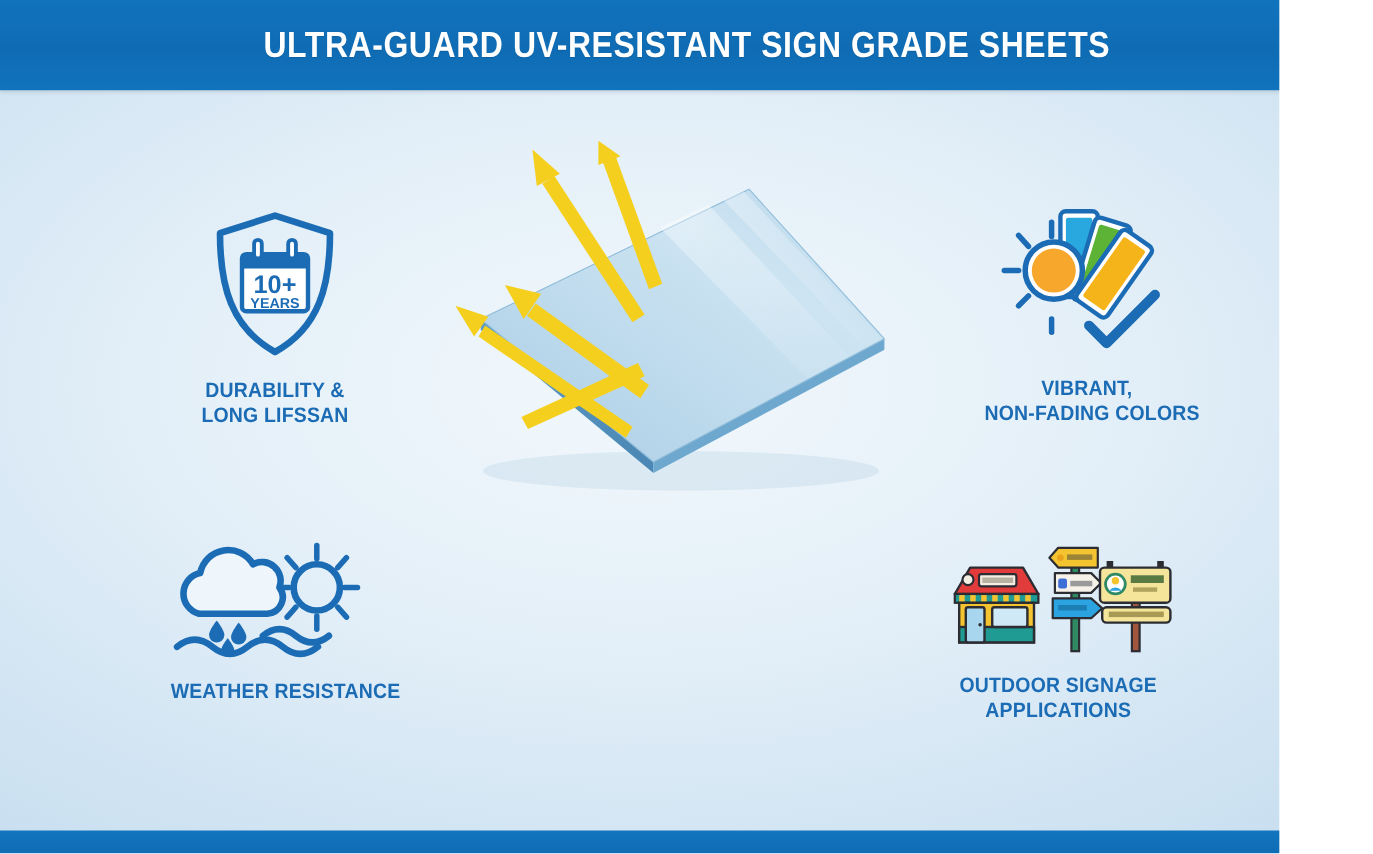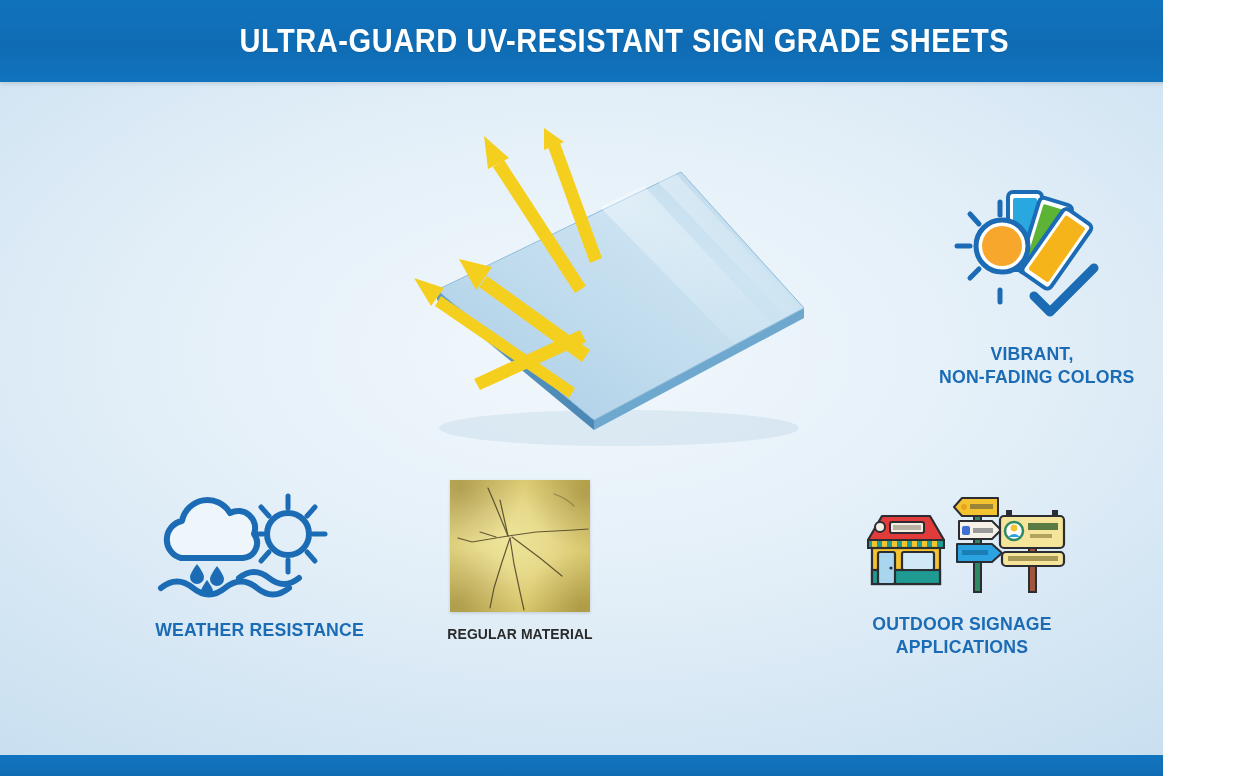--- a/index.html
+++ b/index.html
@@ -48,21 +48,21 @@
     letter-spacing:.2px;
     transform:scaleX(.93);
     white-space:nowrap;
   }
   .feature .icon-wrap{ display:flex; align-items:flex-end; justify-content:center; }
 
   #feature-durability{ left:150px; top:190px; width:200px; }
   #feature-durability .icon-wrap{ height:140px; }
   #feature-durability .caption{ margin-top:14px; }
 
-  #feature-vibrant{ left:932px; top:186px; width:200px; }
+  #feature-vibrant{ left:888px; top:186px; width:200px; }
   #feature-vibrant .icon-wrap{ height:144px; }
   #feature-vibrant .caption{ margin-top:12px; }
 
   #feature-weather{ left:148px; top:492px; width:204px;text-align:right; }
   #feature-weather .icon-wrap{ height:110px; }
   #feature-weather .caption{ margin-top:16px; }
 
   #feature-signage{ left:856px; top:488px; width:212px; }
   #feature-signage .icon-wrap{ height:112px; }
   #feature-signage .caption{ margin-top:12px; }
@@ -169,20 +169,37 @@
           <polygon points="140,0 160,14 140,22" fill="#f5cf1e"></polygon>
         </g>
 
         <g>
           <polygon points="176,202 70,251 76,262 182,214" fill="#f5cf1e"></polygon>
         </g>
       </g>
     </svg>
   </div>
 
+  <div class="feature" id="feature-durability">
+    <div class="icon-wrap">
+      <svg width="120" height="140" viewBox="0 0 120 140">
+        <path d="M60 6 L110 22 C110 70 100 108 60 130 C20 108 10 70 10 22 Z" fill="none" stroke="#1b6cb5" stroke-width="6" stroke-linejoin="round"></path>
+        <rect x="30" y="41" width="60" height="52" rx="4" fill="#ffffff" stroke="#1b6cb5" stroke-width="4"></rect>
+        <path d="M30 45 a4 4 0 0 1 4 -4 h52 a4 4 0 0 1 4 4 v9 h-60 z" fill="#1b6cb5"></path>
+        <rect x="41" y="28" width="7" height="17" rx="3.5" fill="#ffffff" stroke="#1b6cb5" stroke-width="3.5"></rect>
+        <rect x="72" y="28" width="7" height="17" rx="3.5" fill="#ffffff" stroke="#1b6cb5" stroke-width="3.5"></rect>
+        <text x="60" y="76" text-anchor="middle" fill="#1b6cb5" font-family="Liberation Sans, sans-serif" font-size="23" font-weight="bold">10+</text>
+        <text x="60" y="90" text-anchor="middle" fill="#1b6cb5" font-family="Liberation Sans, sans-serif" font-size="13" font-weight="bold">YEARS</text>
+      </svg>
+    </div>
+    <div class="caption">
+      <div>DURABILITY &amp;</div>
+      <div>LONG LIFSSAN</div>
+    </div>
+  </div>
 
   <div class="feature" id="feature-vibrant">
     <div class="icon-wrap">
       <svg width="180" height="144" viewBox="0 0 180 144">
 
         <g>
           <rect x="66" y="6" width="34" height="78" rx="5" fill="#ffffff" stroke="#1b6cb5" stroke-width="4"></rect>
           <rect x="71" y="12" width="24" height="66" rx="2" fill="#29a8df"></rect>
 
           <g transform="rotate(17 102 20)">
@@ -308,38 +325,19 @@
       </svg>
     </div>
     <div class="caption">
       <div>OUTDOOR SIGNAGE</div>
       <div>APPLICATIONS</div>
     </div>
   </div>
 
   <div id="comparison">
 
-    <div class="swatch-block">
-      <div class="swatch" id="swatch-regular">
-        <div class="grime"></div>
-        <svg width="140" height="132" viewBox="0 0 140 132" style="position:absolute;inset:0;">
-          <g fill="none" stroke="#4b4026" stroke-width="1.2" stroke-linecap="round" opacity=".85">
-            <path d="M58 56 L44 22 L38 8"></path>
-            <path d="M58 56 L50 20"></path>
-            <path d="M58 56 L22 62 L8 58"></path>
-            <path d="M58 56 L86 52 L124 50 L138 49"></path>
-            <path d="M60 58 L64 84 L70 112 L74 130"></path>
-            <path d="M60 58 L52 82 L44 108 L40 128"></path>
-            <path d="M62 57 L90 78 L112 96"></path>
-            <path d="M46 57 L30 52"></path>
-            <path d="M104 14 q12 4 20 12" opacity=".5"></path>
-          </g>
-        </svg>
-      </div>
-      <div class="swatch-caption">REGULAR MATERIAL</div>
-    </div>
 
 
   </div>
 
   <div id="footer-banner"></div>
 
 </div>
 
 </body></html>

